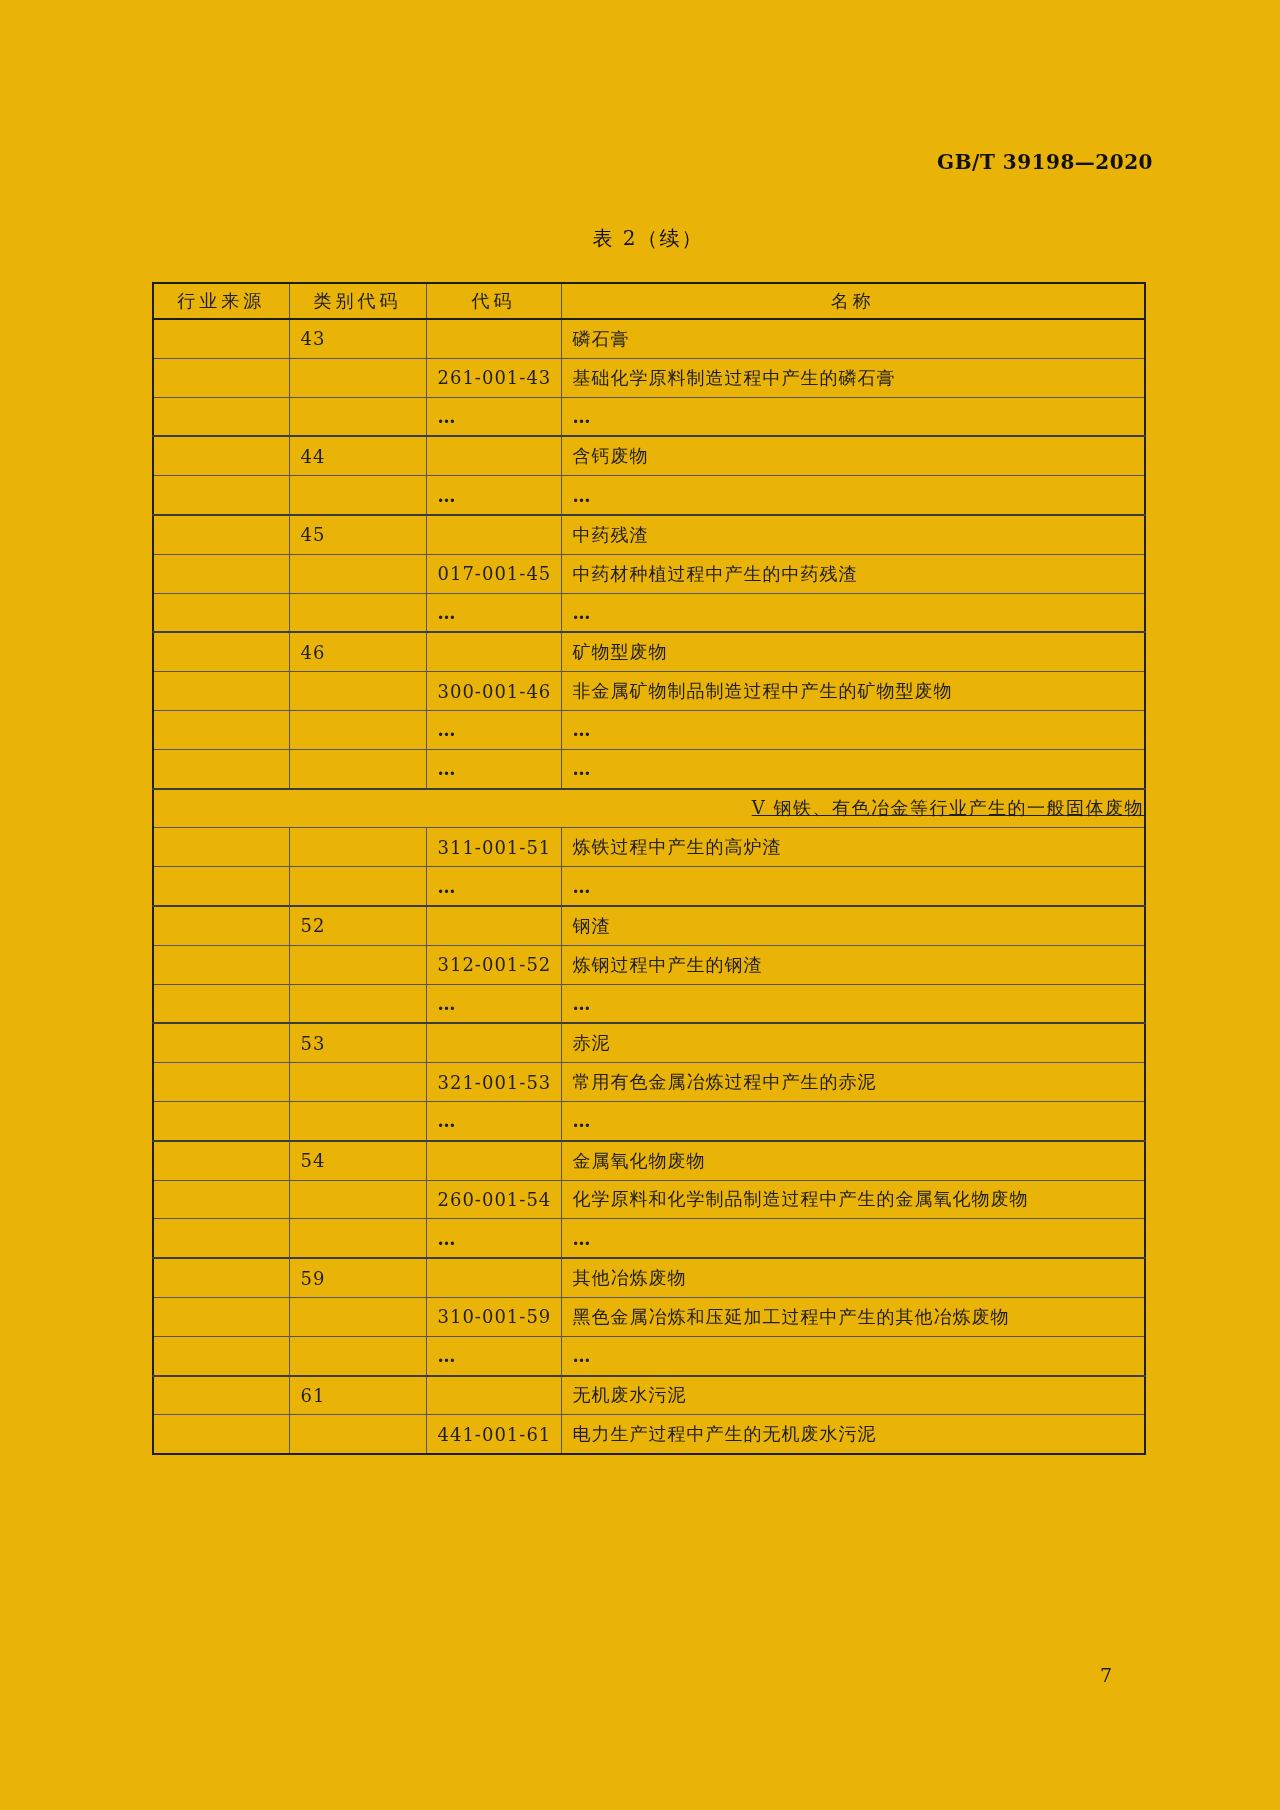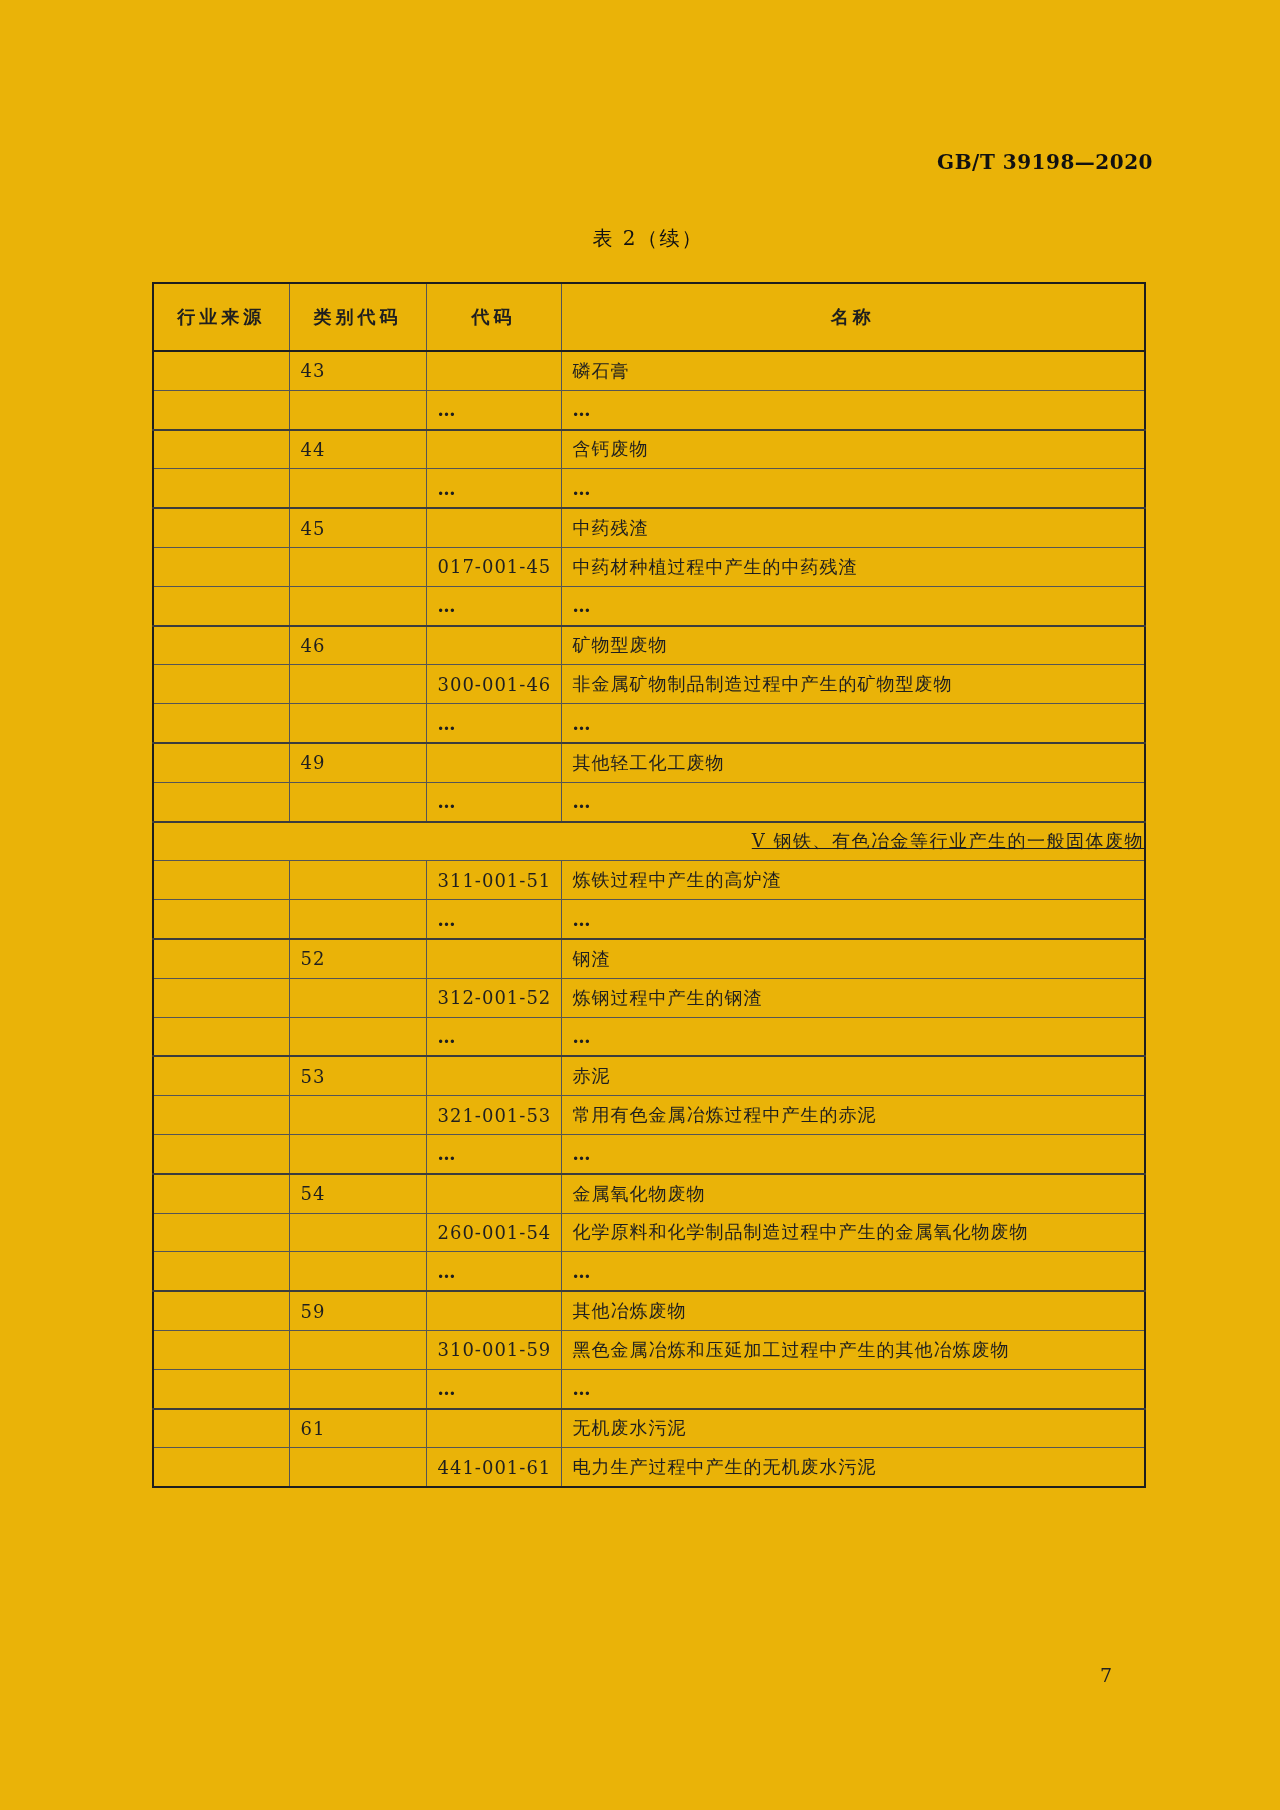--- a/index.html
+++ b/index.html
@@ -43,24 +43,23 @@
     padding:0 0 0 11px;
     vertical-align:middle;
     overflow:hidden;
     white-space:nowrap;
     font-weight:normal;
   }
   table.waste-table{border:2px solid #1e1e1e;}
   table.waste-table thead th{
     height:34px;
     text-align:center;
-    padding:16px;
+    padding:0;
     letter-spacing:4px;
     border-bottom:2px solid #1e1e1e;
-    font-weight:bold;
   }
   table.waste-table tbody td{height:37.8px;}
   tr.group-start td{border-top:2px solid #3c3c3c;}
   td.section-cell{
     text-align:right;
     padding-left:14px;
     letter-spacing:1.5px;
     text-decoration:underline;
   }
   tr.ellipsis-row td{
@@ -98,20 +97,26 @@
         <th>名称</th>
       </tr>
     </thead>
     <tbody>
         <tr class="group-start">
           <td></td>
           <td>43</td>
           <td></td>
           <td>磷石膏</td>
         </tr>
+        <tr>
+          <td></td>
+          <td></td>
+          <td>261-001-43</td>
+          <td>基础化学原料制造过程中产生的磷石膏</td>
+        </tr>
         <tr class="ellipsis-row">
           <td></td>
           <td></td>
           <td>…</td>
           <td>…</td>
         </tr>
         <tr class="group-start">
           <td></td>
           <td>44</td>
           <td></td>
@@ -152,26 +157,20 @@
           <td></td>
           <td>300-001-46</td>
           <td>非金属矿物制品制造过程中产生的矿物型废物</td>
         </tr>
         <tr class="ellipsis-row">
           <td></td>
           <td></td>
           <td>…</td>
           <td>…</td>
         </tr>
-        <tr class="group-start">
-          <td></td>
-          <td>49</td>
-          <td></td>
-          <td>其他轻工化工废物</td>
-        </tr>
         <tr class="ellipsis-row">
           <td></td>
           <td></td>
           <td>…</td>
           <td>…</td>
         </tr>
         <tr class="group-start section-row">
           <td colspan="4" class="section-cell">Ⅴ 钢铁、有色冶金等行业产生的一般固体废物</td>
         </tr>
         <tr>

